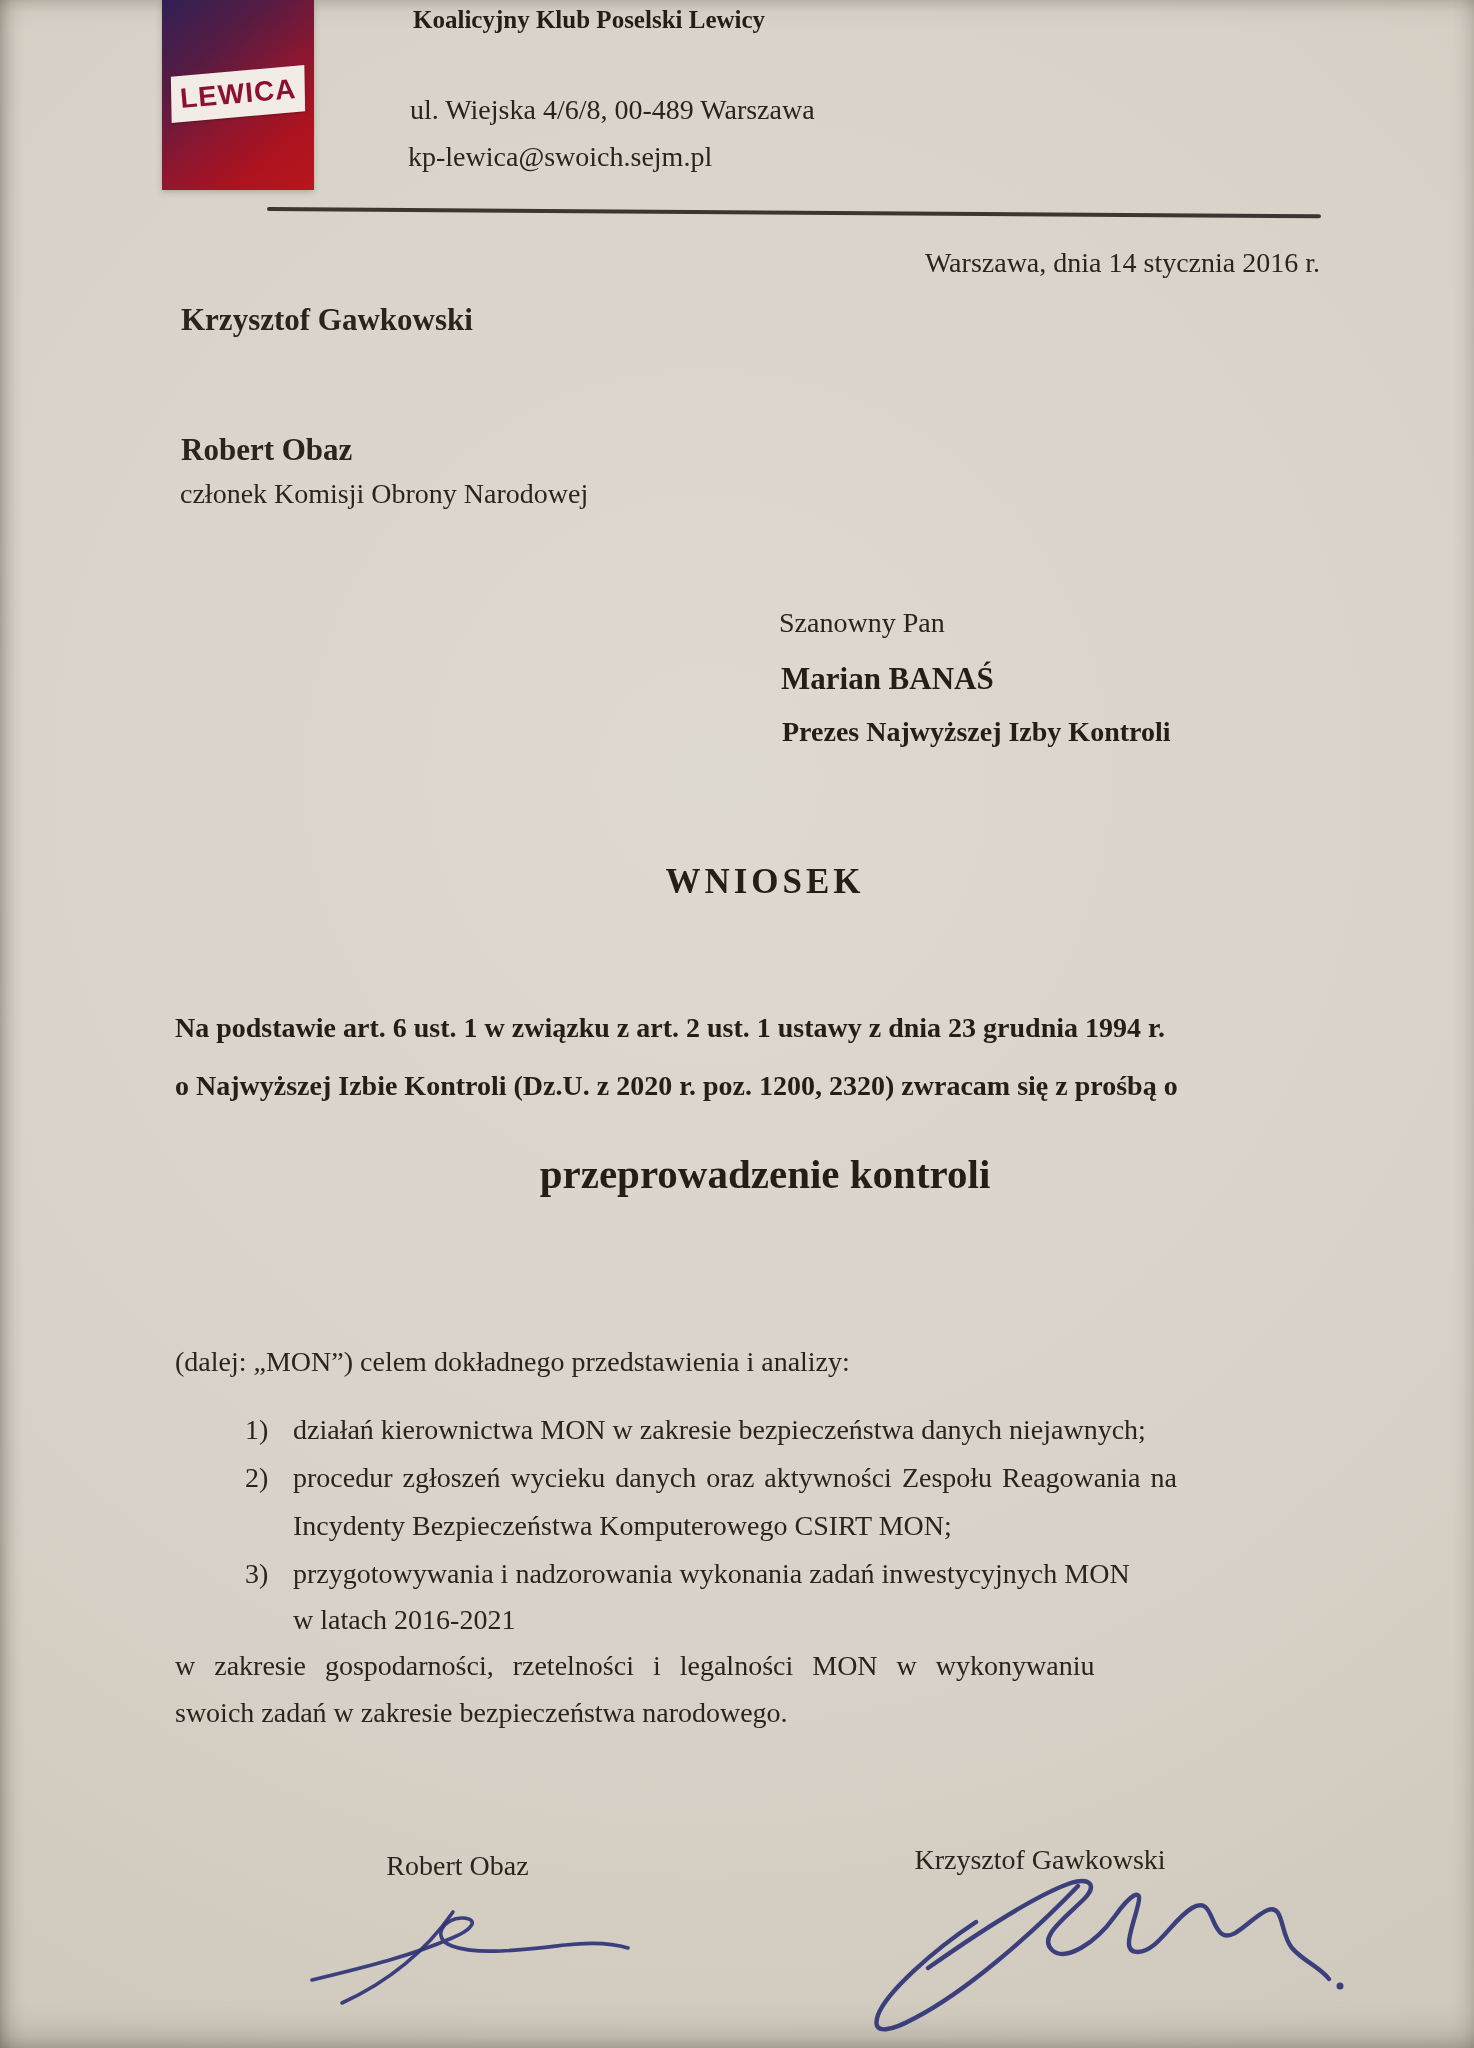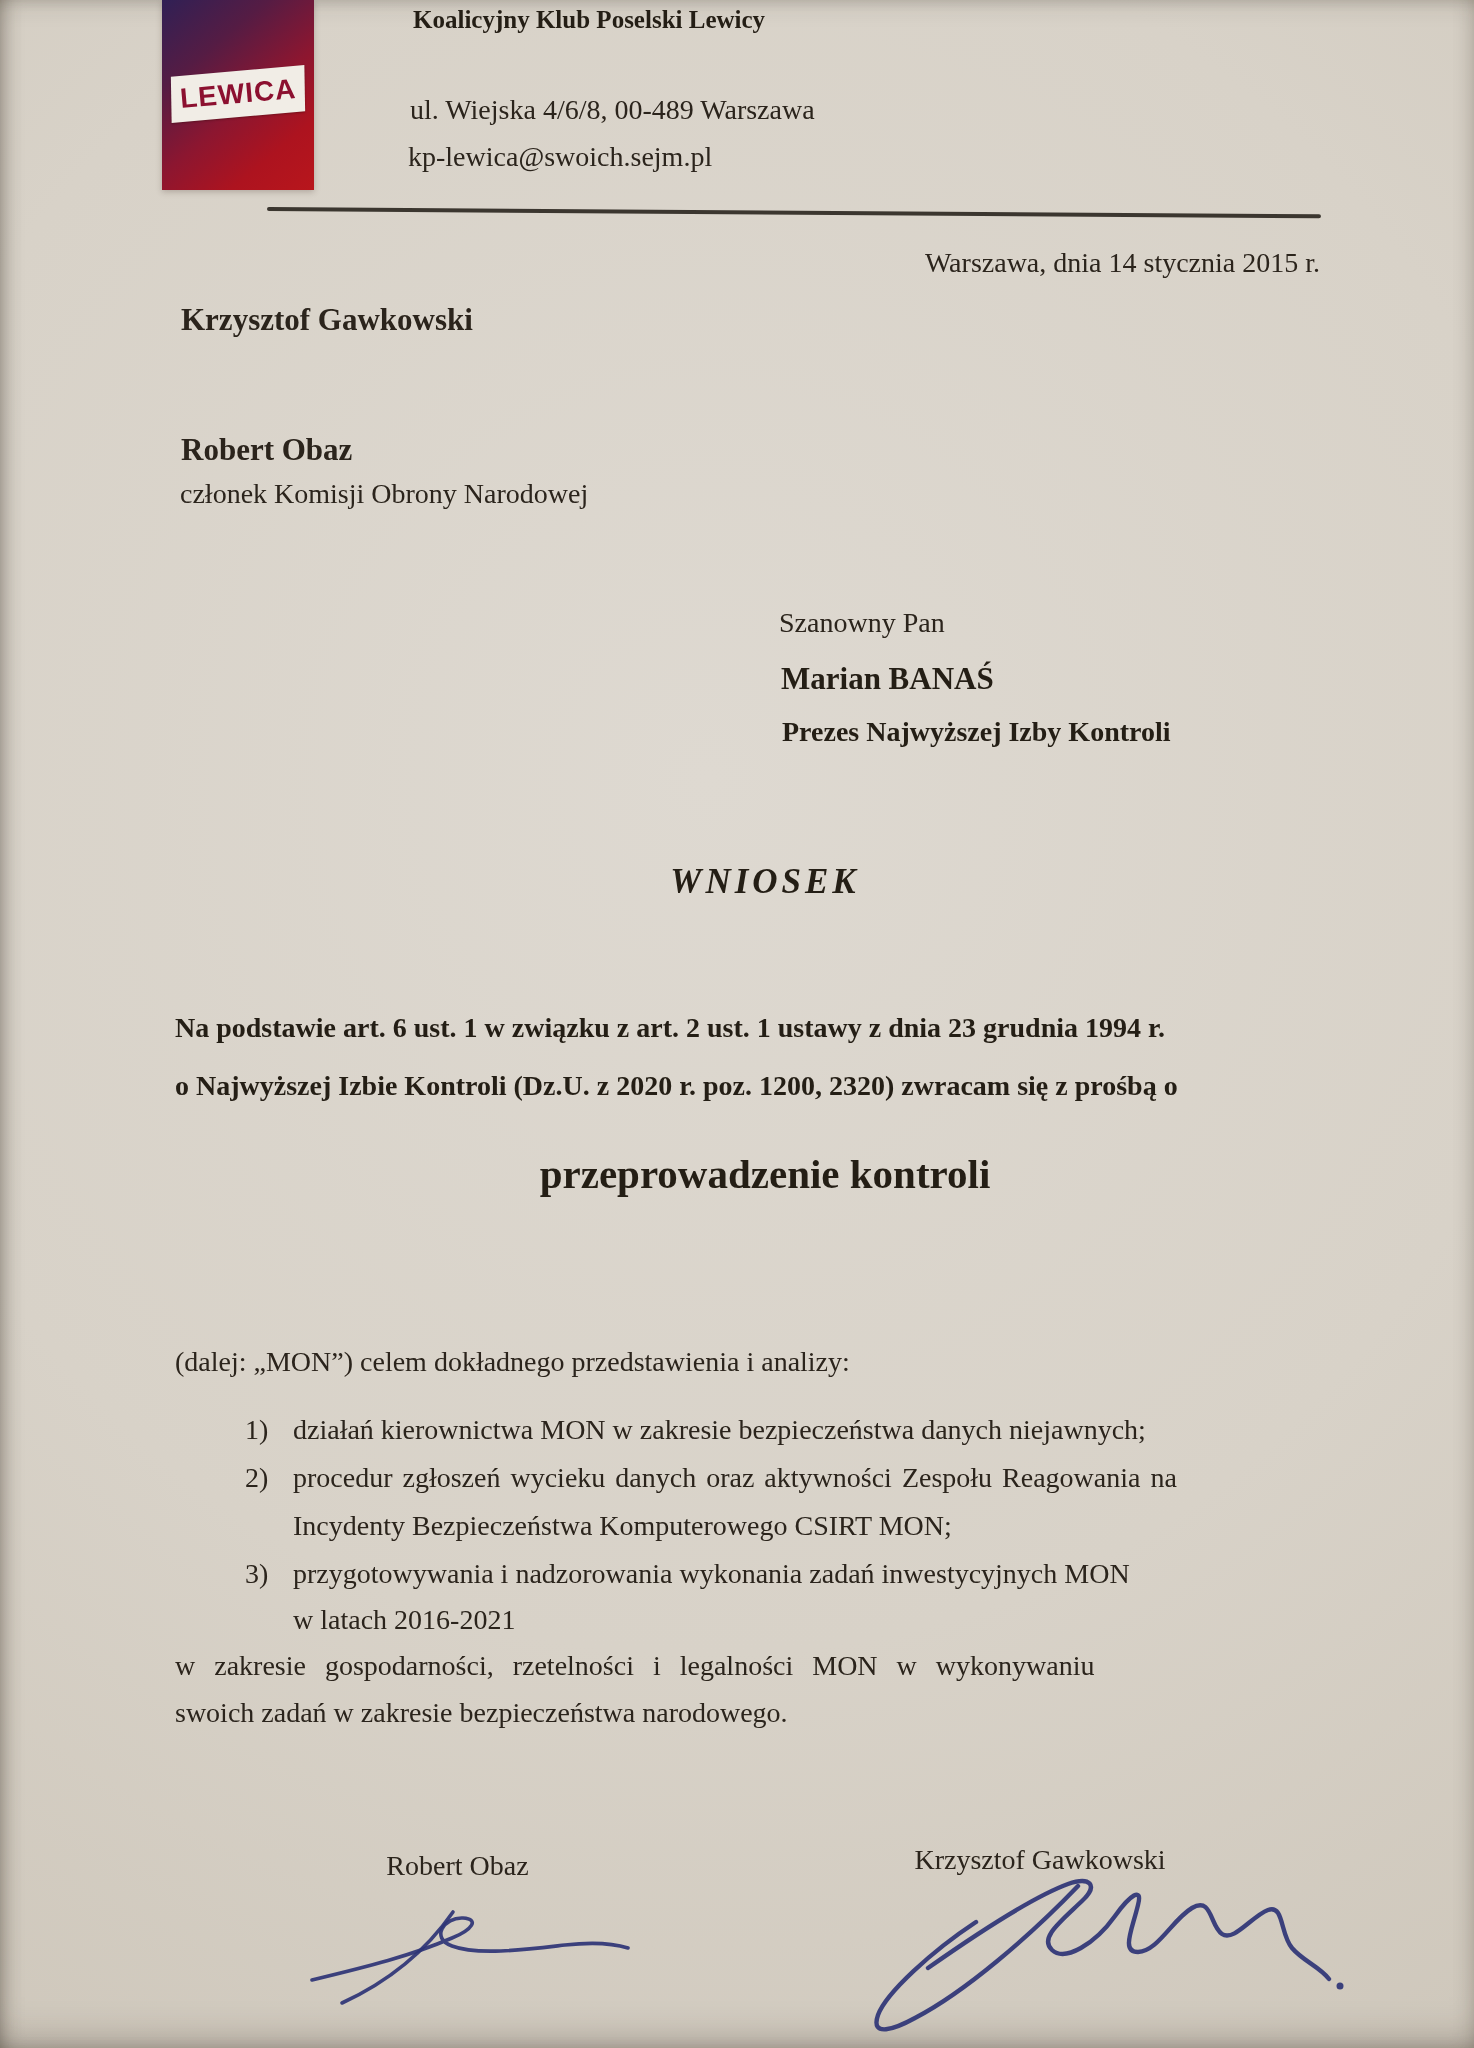--- a/index.html
+++ b/index.html
@@ -39,21 +39,21 @@
   .logo-text {
     font-family: "Liberation Sans", sans-serif;
     font-weight: 800; font-size: 28px; letter-spacing: 1px;
     color: #8c1030; transform: skewX(4deg);
   }
   .rule {
     position: absolute; left: 267px; top: 207px; width: 1054px; height: 4px;
     background: #3b362f; transform: rotate(0.4deg); transform-origin: left center;
     border-radius: 2px;
   }
-  .heading-wniosek { letter-spacing: 4px; font-size: 35px; color: #241e15; font-style: italic; }
+  .heading-wniosek { letter-spacing: 4px; font-size: 35px; color: #241e15; }
   .req1 { font-size: 41px; color: #241e15; }
   .req2 { font-size: 43px; color: #241e15; }
   .legal { color: #241e15; }
   .spread { word-spacing: 12px; }
   .spread-sm { word-spacing: 3px; }
   .sig-svg { position: absolute; left: 0; top: 0; pointer-events: none; }
   .sig-stroke { fill: none; stroke: #2e3476; stroke-linecap: round; stroke-linejoin: round; opacity: .92; }
 </style>
 </head>
 <body>
@@ -65,21 +65,21 @@
       <span class="logo-text">LEWICA</span>
     </div>
   </div>
 
   <div class="abs b t33" style="left:413px; top:6px; color:#241e15;">Koalicyjny Klub Poselski Lewicy</div>
   <div class="abs t30" style="left:410px; top:94px;">ul. Wiejska 4/6/8, 00-489 Warszawa</div>
   <div class="abs t30" style="left:408px; top:141px;">kp-lewica@swoich.sejm.pl</div>
 
   <div class="rule"></div>
 
-  <div class="abs t30 right" style="left:800px; top:247px; width:520px;">Warszawa, dnia 14 stycznia 2015 r.</div>
+  <div class="abs t30 right" style="left:800px; top:247px; width:520px;">Warszawa, dnia 14 stycznia 2016 r.</div>
 
   <div class="abs b t31" style="left:181px; top:302px;">Krzysztof Gawkowski</div>
 
   <div class="abs b t31" style="left:181px; top:432px;">Robert Obaz</div>
   <div class="abs t30" style="left:180px; top:478px;">członek Komisji Obrony Narodowej</div>
 
   <div class="abs t30" style="left:779px; top:607px;">Szanowny Pan</div>
   <div class="abs b t31" style="left:781px; top:661px; color:#241e15;text-align:right;">Marian BANAŚ</div>
   <div class="abs b t30" style="left:782px; top:716px; color:#241e15;">Prezes Najwyższej Izby Kontroli</div>
 

